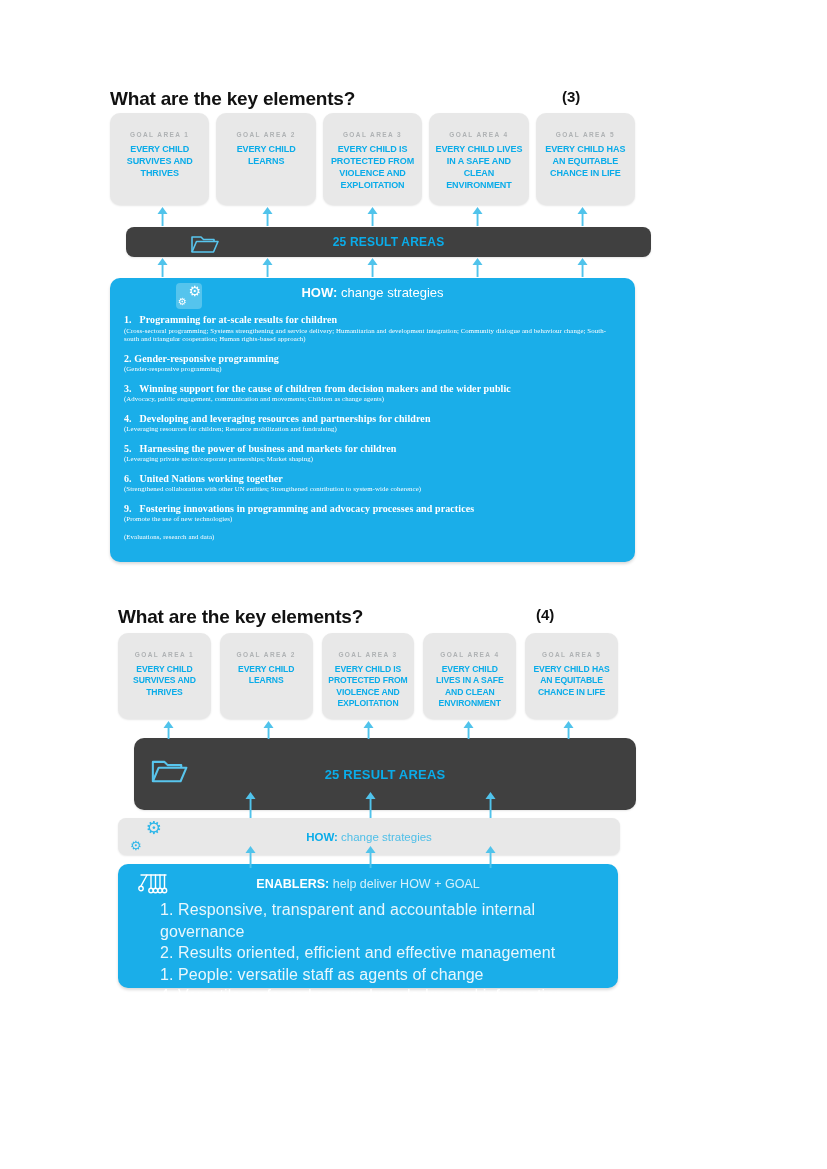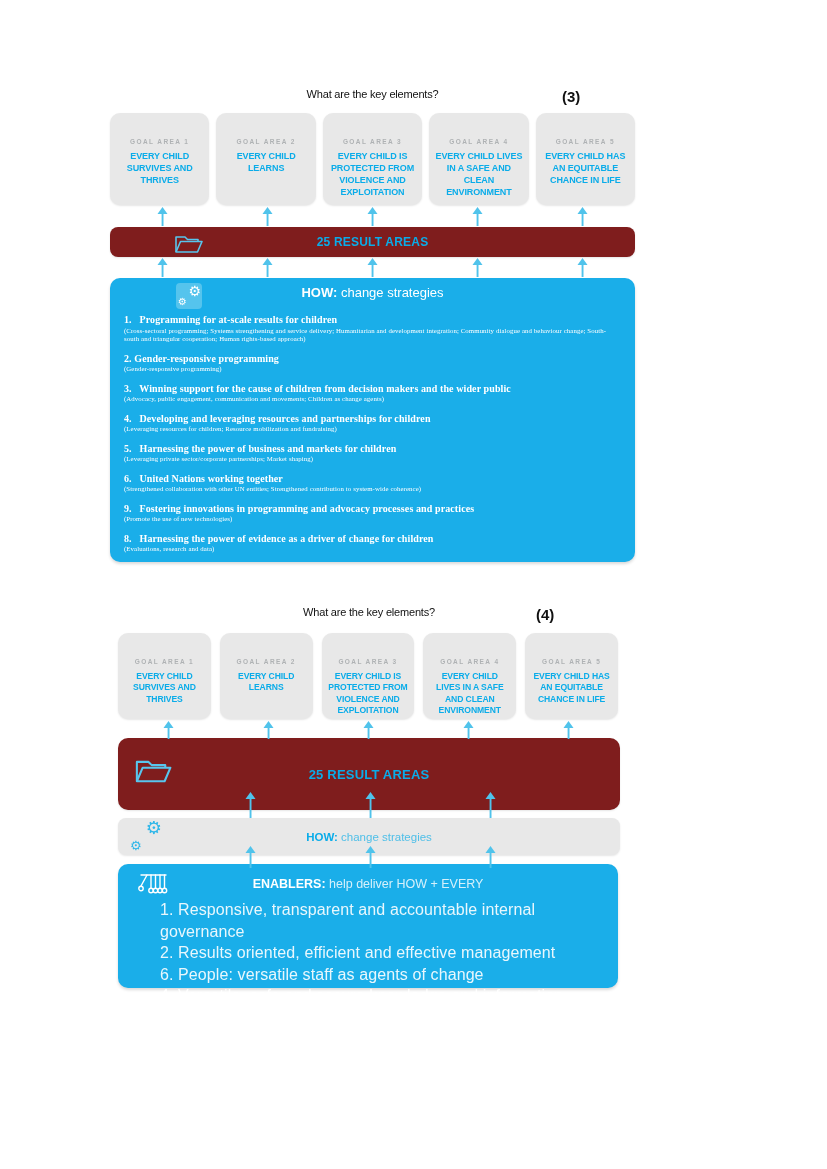--- a/index.html
+++ b/index.html
@@ -8,38 +8,38 @@
     width:827px; height:1169px; position:relative;
     font-family:"Liberation Sans", sans-serif;
     overflow:hidden;
   }
   .diagram { position:absolute; }
   #d1 { left:110px; top:88px;  width:525px; height:478px; }
   #d2 { left:118px; top:604px; width:502px; height:386px; }
 
   
   .slide-title {
-    position:absolute; left:0; width:100%; text-align:center;
-    font-size:11px; font-weight:normal; color:#111; letter-spacing:-0.2px;
+    position:absolute; left:0; width:100%; 
+    font-size:19px; font-weight:bold; color:#111; letter-spacing:-0.2px;
   }
   .slide-num {
     position:absolute; font-size:15px; font-weight:bold; color:#111;
   }
   #d1 .slide-title { top:0; }
   #d1 .slide-num { top:0; left:452px; }
   #d2 .slide-title { top:2px; }
   #d2 .slide-num { top:2px; left:418px; }
 
   
   .goal-row { position:absolute; left:0; display:flex; }
   #d1 .goal-row { top:25px; width:525px; gap:7px; height:92px; }
   #d2 .goal-row { top:29px; width:500px; gap:9px; height:86px; }
   .goal-box {
     flex:1; background:#E8E8E8; border-radius:10px; text-align:center;
-    box-shadow:0 1px 2px rgba(0,0,0,0.10); padding:16px 5px;
+    box-shadow:0 1px 2px rgba(0,0,0,0.10); padding:9px 5px;
   }
   .goal-label {
     display:block; margin-top:9px; font-size:6.5px; letter-spacing:1.4px;
     color:#AFB2B4; font-weight:bold;
   }
   .goal-text {
     display:block; margin-top:6px; font-weight:bold; color:#0AACE9;
     line-height:1.32; letter-spacing:-0.1px;
   }
   #d1 .goal-text { font-size:9px; }
@@ -51,21 +51,21 @@
   #d1 .arrow-row { width:525px; }
   #d2 .arrow-row { width:500px; }
   #d1 .arrows-a { top:119px; height:19px; }
   #d1 .arrows-b { top:170px; height:19px; }
   #d2 .arrows-a { top:117px; height:18px; }
   .mid-arrow { position:absolute; width:12px; display:flex; justify-content:center; z-index:2; }
   .arrow-svg { display:block; }
 
   
   .result-bar {
-    position:absolute; left:0; background:#7f1d1d; border-radius:8px;
+    position:absolute; left:16px; background:#404040; border-radius:8px;
     box-shadow:0 1px 2px rgba(0,0,0,0.10);
     display:flex; align-items:center; justify-content:center;
   }
   #d1 .result-bar { top:139px; width:525px; height:30px; }
   #d2 .result-bar { top:134px; width:502px; height:72px; border-radius:10px; }
   .result-label { font-weight:bold; color:#0AACE9; }
   #d1 .result-label { font-size:12px; letter-spacing:0.2px; }
   #d2 .result-label { font-size:13px; letter-spacing:0.2px; }
   .folder-wrap { position:absolute; }
   #d1 .folder-wrap { left:63px; top:4px; }
@@ -278,21 +278,20 @@
       </div>
       <div class="strategy">
         <div class="strategy-heading">6.   United Nations working together</div>
         <div class="strategy-detail">(Strengthened collaboration with other UN entities; Strengthened contribution to system-wide coherence)</div>
       </div>
       <div class="strategy">
         <div class="strategy-heading">9.   Fostering innovations in programming and advocacy processes and practices</div>
         <div class="strategy-detail">(Promote the use of new technologies)</div>
       </div>
       <div class="strategy">
-        <div class="strategy-heading">8.   Harnessing the power of evidence as a driver of change for children</div>
         <div class="strategy-detail">(Evaluations, research and data)</div>
       </div>
     </div>
   </div>
 </section>
 
 <section class="diagram" id="d2">
   <h1 class="slide-title">What are the key elements?</h1>
   <span class="slide-num">(4)</span>
 
@@ -396,22 +395,22 @@
       </svg>
     </div>
 
   <div class="enablers-box">
     <span class="cradle-wrap">
       <svg width="31" height="22" viewBox="0 0 31 22">
           <use href="#cradle"></use>
         </svg>
     </span>
     <div class="enablers-header">
-      <span class="bold">ENABLERS:</span><span class="rest"> help deliver HOW + EVERY</span>
+      <span class="bold">ENABLERS:</span><span class="rest"> help deliver HOW + GOAL</span>
     </div>
     <div class="enabler-list">
       <div class="enabler-item">1. Responsive, transparent and accountable internal governance</div>
       <div class="enabler-item">2. Results oriented, efficient and effective management</div>
-      <div class="enabler-item">6. People: versatile staff as agents of change</div>
+      <div class="enabler-item">1. People: versatile staff as agents of change</div>
       <div class="enabler-item">4. Versatile, safe and secure knowledge and information systems</div>
     </div>
   </div>
 </section>
 
 </body></html>

